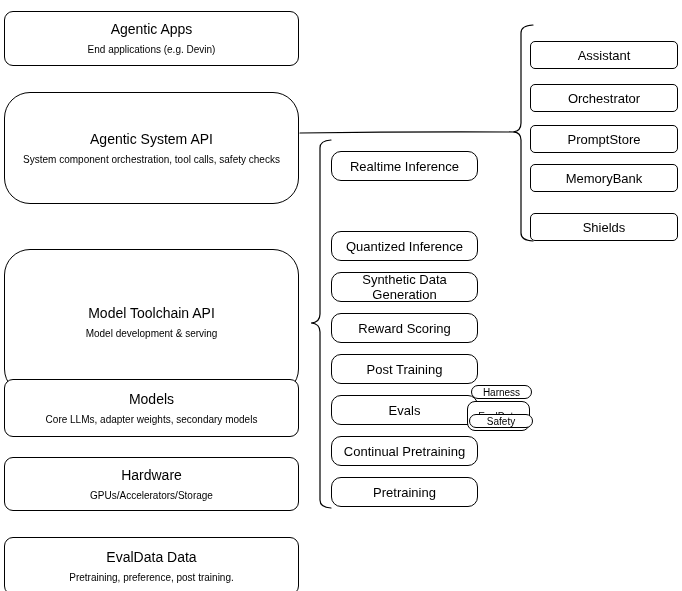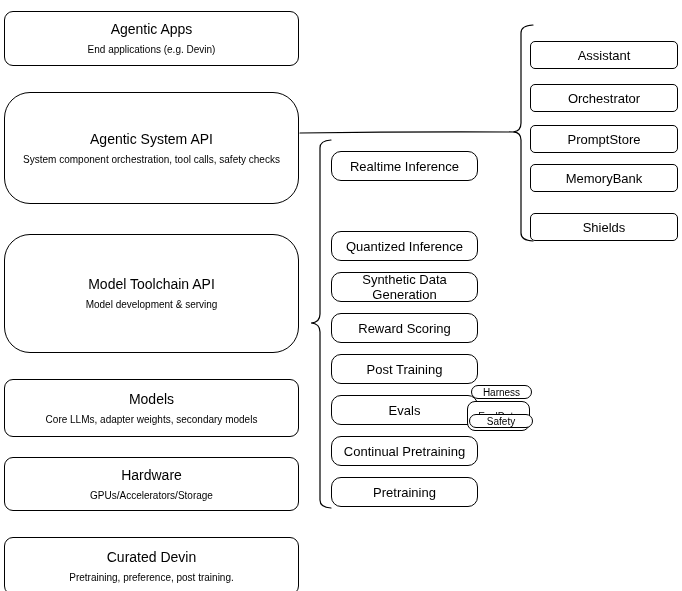--- a/index.html
+++ b/index.html
@@ -26,21 +26,21 @@
     align-items: center;
     justify-content: center;
     text-align: center;
   }
   
   .stack-node { left: 4px; width: 295px; border-radius: 9px; gap: 7px; }
   .stack-node .title { font-size: 14px; line-height: 16px; }
   .stack-node .subtitle { font-size: 10px; line-height: 12px; }
   #box-agentic-apps       { top: 4px;   height: 55px; }
   #box-agentic-system-api { top: 85px;  height: 112px; border-radius: 26px; text-align: right; }
-  #box-model-toolchain    { top: 227px; height: 119px; border-radius: 26px; }
+  #box-model-toolchain    { top: 242px; height: 146px; border-radius: 26px; }
   #box-models             { top: 372px; height: 58px; }
   #box-hardware           { top: 450px; height: 54px; }
   #box-curated-data       { top: 530px; height: 58px; }
 
   
   .mid-node {
     left: 331px; width: 147px; height: 30px;
     border-radius: 10px; font-size: 13px;
   }
   
@@ -100,21 +100,21 @@
   </div>
   <div class="node stack-node" id="box-models">
     <div class="title">Models</div>
     <div class="subtitle">Core LLMs, adapter weights, secondary models</div>
   </div>
   <div class="node stack-node" id="box-hardware">
     <div class="title">Hardware</div>
     <div class="subtitle">GPUs/Accelerators/Storage</div>
   </div>
   <div class="node stack-node" id="box-curated-data">
-    <div class="title">Curated Devin</div>
+    <div class="title">EvalData Data</div>
     <div class="subtitle">Pretraining, preference, post training.</div>
   </div>
 
   <div class="node mid-node" style="top:144px">Realtime Inference</div>
   <div class="node mid-node" style="top:224px">Quantized Inference</div>
   <div class="node mid-node" style="top:265px">Synthetic Data Generation</div>
   <div class="node mid-node" style="top:306px">Reward Scoring</div>
   <div class="node mid-node" style="top:347px">Post Training</div>
   <div class="node mid-node" style="top:388px">Evals</div>
   <div class="node mid-node" style="top:429px">Continual Pretraining</div>

